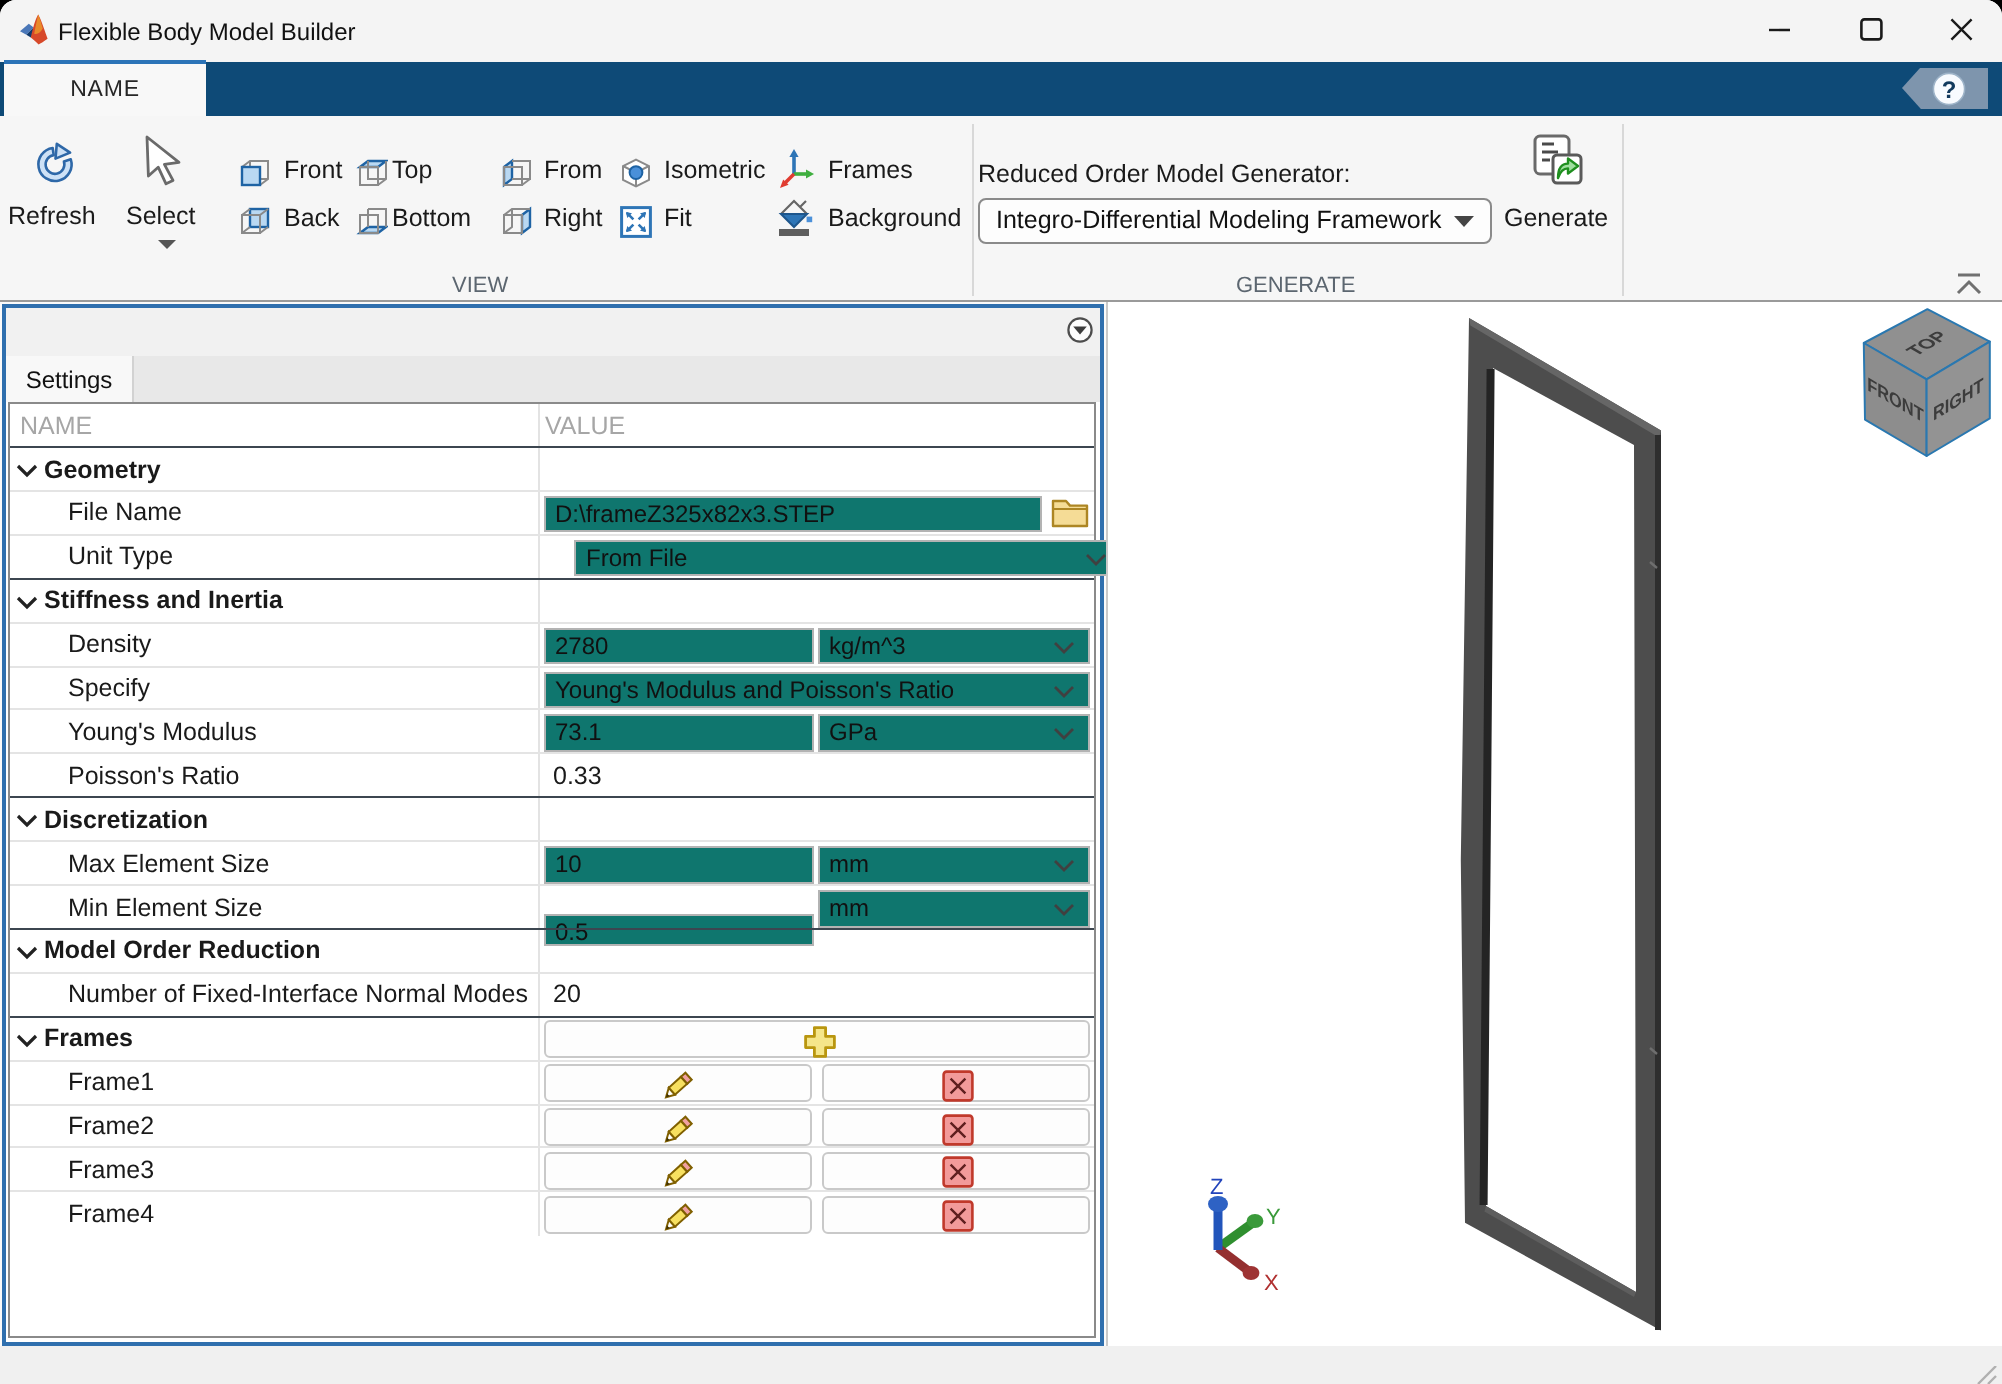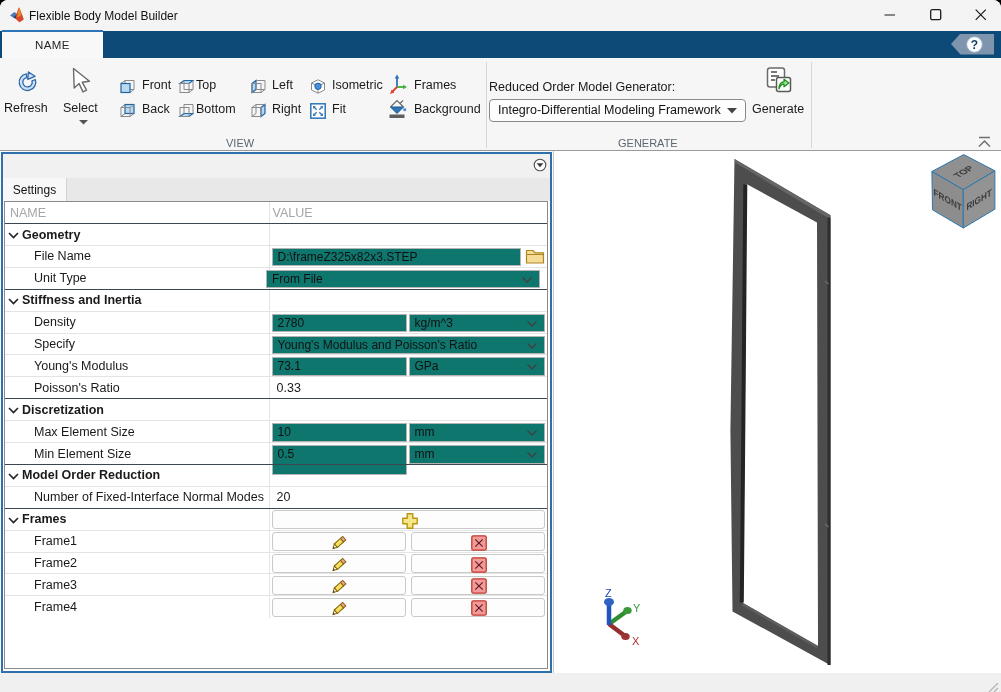--- a/index.html
+++ b/index.html
@@ -123,21 +123,21 @@
       <path d="M6,1.5 L15,1.5 L15,10.5 M6,1.5 L6,10.5" fill="none" stroke="#8a8a8a" stroke-width="1"></path>
       <rect x="2" y="4.5" width="9" height="9" fill="none" stroke="#8a8a8a" stroke-width="1"></rect>
     </svg>
     <div class="rlbl" style="left:196px;top:44px;">Bottom</div>
 
     <svg class="abs" style="left:250px;top:21px" width="16" height="15" viewBox="0 0 16 15">
       <polygon points="2,4.5 6,1.5 6,10.5 2,13.5" fill="#b9d8f2" stroke="#1e63a4" stroke-width="1.2"></polygon>
       <path d="M6,1.5 L15,1.5 L15,10.5 L6,10.5 M15,10.5 L11,13.5" fill="none" stroke="#8a8a8a" stroke-width="1"></path>
       <rect x="2" y="4.5" width="9" height="9" fill="none" stroke="#8a8a8a" stroke-width="1"></rect>
     </svg>
-    <div class="rlbl" style="left:272px;top:20px;">Left</div>
+    <div class="rlbl" style="left:272px;top:20px;">From</div>
     <svg class="abs" style="left:250px;top:45px" width="16" height="15" viewBox="0 0 16 15">
       <polygon points="11,4.5 15,1.5 15,10.5 11,13.5" fill="#b9d8f2" stroke="#1e63a4" stroke-width="1.2"></polygon>
       <path d="M2,4.5 L6,1.5 L15,1.5 M6,1.5 L6,10.5 L2,13.5" fill="none" stroke="#8a8a8a" stroke-width="1"></path>
       <rect x="2" y="4.5" width="9" height="9" fill="none" stroke="#8a8a8a" stroke-width="1"></rect>
     </svg>
     <div class="rlbl" style="left:272px;top:44px;">Right</div>
 
     <svg class="abs" style="left:310px;top:21px" width="16" height="15" viewBox="0 0 16 15">
       <polygon points="8,0.8 14.5,4 14.5,11 8,14.2 1.5,11 1.5,4" fill="#fff" stroke="#8a8a8a" stroke-width="1"></polygon>
       <path d="M1.5,4 L8,7.3 L14.5,4 M8,7.3 L8,14.2" fill="none" stroke="#8a8a8a" stroke-width="1"></path>
@@ -223,21 +223,21 @@
           <div class="inp" style="left:266.5px;top:2px;width:249px;height:18.5px;">
               <span>D:\frameZ325x82x3.STEP</span>
             </div>
           <svg class="abs" style="left:520px;top:2px" width="20" height="17" viewBox="0 0 20 17">
             <path d="M1.5,2.5 L8,2.5 L10,4.8 L18.5,4.8 L18.5,15 L1.5,15 Z" fill="#f5dc96" stroke="#ad8624" stroke-width="1.2" stroke-linejoin="round"></path>
             <path d="M1.5,6.5 L18.5,6.5" stroke="#ad8624" stroke-width="1"></path>
           </svg>
         </div>
         <div class="trow rowline" style="top:65.3px;height:21.9px">
           <div class="nm" style="left:29px;">Unit Type</div>
-          <div class="inp" style="left:261px;top:2px;width:273.5px;height:18.5px;">
+          <div class="inp" style="left:282px;top:2px;width:273.5px;height:18.5px;">
               <span>From File</span>
             <svg style="position:absolute;right:7px;top:6px" width="10" height="6">
                 <path d="M0.5,0.5 L5,5 L9.5,0.5" fill="none" stroke="#404040" stroke-width="1.4"></path>
               </svg>
           </div>
         </div>
         <div class="trow secttop" style="top:87.2px;height:21.9px">
           <svg class="abs" style="left:3px;top:8px" width="11" height="7">
               <path d="M1,1 L5.5,5.5 L10,1" fill="none" stroke="#222" stroke-width="1.6"></path>
             </svg>
@@ -293,21 +293,21 @@
             </div>
           <div class="inp" style="left:403.5px;top:2px;width:136.5px;height:18.5px;">
               <span>mm</span>
             <svg style="position:absolute;right:7px;top:6px" width="10" height="6">
                 <path d="M0.5,0.5 L5,5 L9.5,0.5" fill="none" stroke="#404040" stroke-width="1.4"></path>
               </svg>
           </div>
         </div>
         <div class="trow rowline" style="top:240.5px;height:21.9px">
           <div class="nm" style="left:29px;">Min Element Size</div>
-          <div class="inp" style="left:266.5px;top:2px;width:135px;height:30px;padding-left:31px;">
+          <div class="inp" style="left:266.5px;top:14px;width:135px;height:16px;padding-left:31px;">
               <span>0.5</span>
             </div>
           <div class="inp" style="left:403.5px;top:2px;width:136.5px;height:18.5px;">
               <span>mm</span>
             <svg style="position:absolute;right:7px;top:6px" width="10" height="6">
                 <path d="M0.5,0.5 L5,5 L9.5,0.5" fill="none" stroke="#404040" stroke-width="1.4"></path>
               </svg>
           </div>
         </div>
         <div class="trow secttop" style="top:262.4px;height:21.9px">

